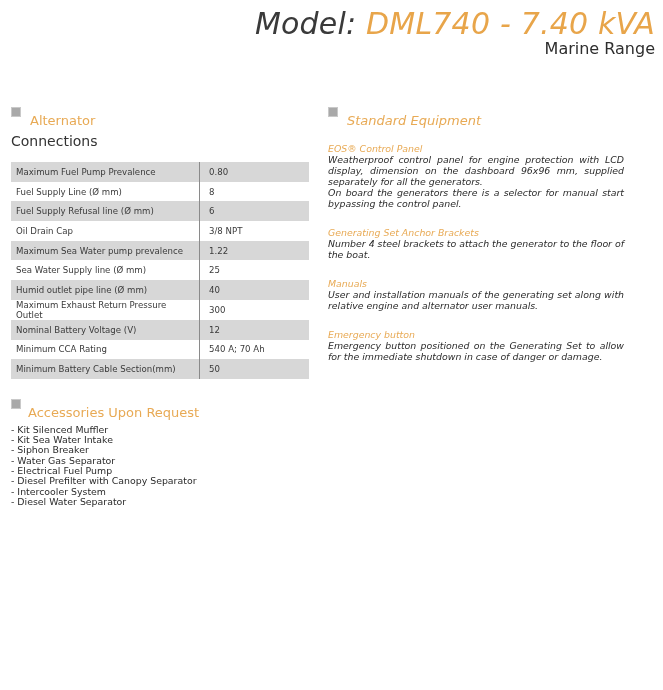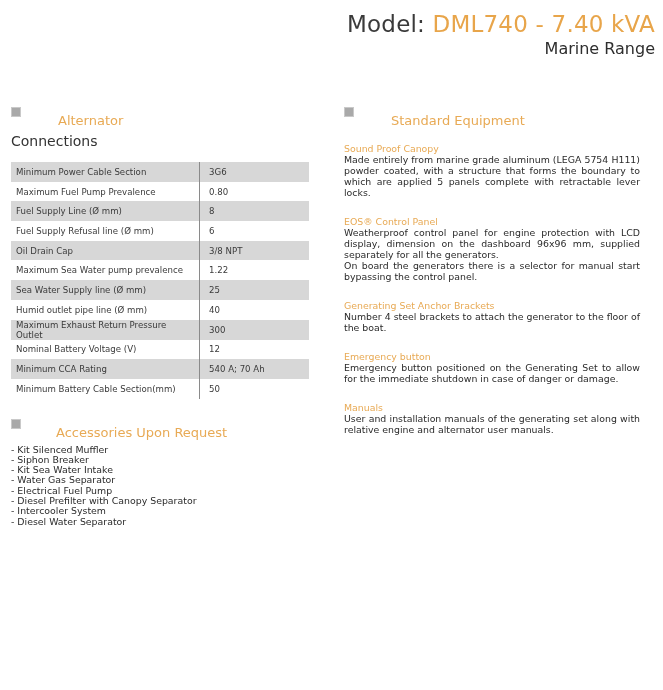--- a/index.html
+++ b/index.html
@@ -2,34 +2,34 @@
 <html><head>
 <meta charset="utf-8">
 <style>
   html, body { margin: 0; padding: 0; background: #ffffff; }
   body {
     width: 663px; height: 690px; position: relative; overflow: hidden;
     font-family: "DejaVu Sans", "Liberation Sans", sans-serif;
     color: #2b2b2b;
   }
   .header { position: absolute; right: 8px; top: 10px; text-align: right; }
-  .model-line { font-size: 23px; line-height: 28px; color: #3a3a3a; letter-spacing: 0.2px; }
+  .model-line { font-size: 30px; line-height: 28px; color: #3a3a3a; letter-spacing: 0.2px; font-style: italic; }
   .model-line .model-value { color: #e8a54a; }
   .range-line { font-size: 16px; line-height: 20px; color: #2e2e2e; margin-top: 1px; }
 
   .col-left { position: absolute; left: 11px; top: 107px; width: 300px; }
-  .col-right { position: absolute; left: 344px; top: 107px; width: 296px; }
+  .col-right { position: absolute; left: 328px; top: 107px; width: 296px; font-style: italic; }
 
   .section-heading { position: relative; height: 26px; }
   .sq-icon {
     position: absolute; left: 0; top: 0; width: 8px; height: 8px;
     background: #a9a9a9; border: 1px solid #c9c9c9;
   }
   .section-title {
-    position: absolute; left: 19px; top: 6px; font-size: 13px; color: #e8aa55; white-space: nowrap; margin-left: 28px;
+    position: absolute; left: 19px; top: 6px; font-size: 13px; color: #e8aa55; white-space: nowrap;
   }
 
   .para { font-size: 9.4px; line-height: 11px; text-align: justify; color: #2b2b2b; }
   .connections-label { font-size: 14px; color: #333; }
 
   table.spec {
     border-collapse: collapse; width: 298px; margin-top: 13px; font-size: 8.6px; color: #3a3a3a;
   }
   table.spec td { height: 19.7px; padding: 0 5px; vertical-align: middle; }
   table.spec tr:nth-child(odd) td { background: #d7d7d7; }
@@ -56,24 +56,20 @@
 
 <div class="col-left">
   <div class="section-heading">
     <span class="sq-icon"></span>
     <span class="section-title">Alternator</span>
   </div>
   <div class="connections-label">Connections</div>
 
   <table class="spec">
     <tbody id="conn-body">
-        <tr>
-          <td class="label">Minimum Power Cable Section</td>
-          <td class="value">3G6</td>
-        </tr>
         <tr>
           <td class="label">Maximum Fuel Pump Prevalence</td>
           <td class="value">0.80</td>
         </tr>
         <tr>
           <td class="label">Fuel Supply Line (Ø mm)</td>
           <td class="value">8</td>
         </tr>
         <tr>
           <td class="label">Fuel Supply Refusal line (Ø mm)</td>
@@ -114,52 +110,48 @@
       </tbody>
   </table>
 
   <div class="acc-block">
     <div class="section-heading">
       <span class="sq-icon"></span>
       <span class="section-title">Accessories Upon Request</span>
     </div>
     <ul class="acc-list" id="acc-list">
         <li>- Kit Silenced Muffler</li>
+        <li>- Kit Sea Water Intake</li>
         <li>- Siphon Breaker</li>
-        <li>- Kit Sea Water Intake</li>
         <li>- Water Gas Separator</li>
         <li>- Electrical Fuel Pump</li>
         <li>- Diesel Prefilter with Canopy Separator</li>
         <li>- Intercooler System</li>
         <li>- Diesel Water Separator</li>
       </ul>
   </div>
 </div>
 
 <div class="col-right">
   <div class="section-heading" style="margin-bottom:10px;">
     <span class="sq-icon"></span>
     <span class="section-title">Standard Equipment</span>
   </div>
   <div id="equip-list">
       <div class="equip-item">
-        <div class="title">Sound Proof Canopy</div>
-        <div class="para">Made entirely from marine grade aluminum (LEGA 5754 H111) powder coated, with a structure that forms the boundary to which are applied 5 panels complete with retractable lever locks.</div>
-      </div>
-      <div class="equip-item">
         <div class="title">EOS® Control Panel</div>
         <div class="para">Weatherproof control panel for engine protection with LCD display, dimension on the dashboard 96x96 mm, supplied separately for all the generators.</div>
         <div class="para">On board the generators there is  a selector for manual start bypassing the control panel.</div>
       </div>
       <div class="equip-item">
         <div class="title">Generating Set Anchor Brackets</div>
         <div class="para">Number 4 steel brackets to attach the generator to the floor of the boat.</div>
       </div>
       <div class="equip-item">
+        <div class="title">Manuals</div>
+        <div class="para">User and installation manuals of the generating set along with relative engine and alternator user manuals.</div>
+      </div>
+      <div class="equip-item">
         <div class="title">Emergency button</div>
         <div class="para">Emergency button positioned on the Generating Set to allow for the immediate shutdown in case of danger or damage.</div>
-      </div>
-      <div class="equip-item">
-        <div class="title">Manuals</div>
-        <div class="para">User and installation manuals of the generating set along with relative engine and alternator user manuals.</div>
       </div>
     </div>
 </div>
 
 </body></html>

